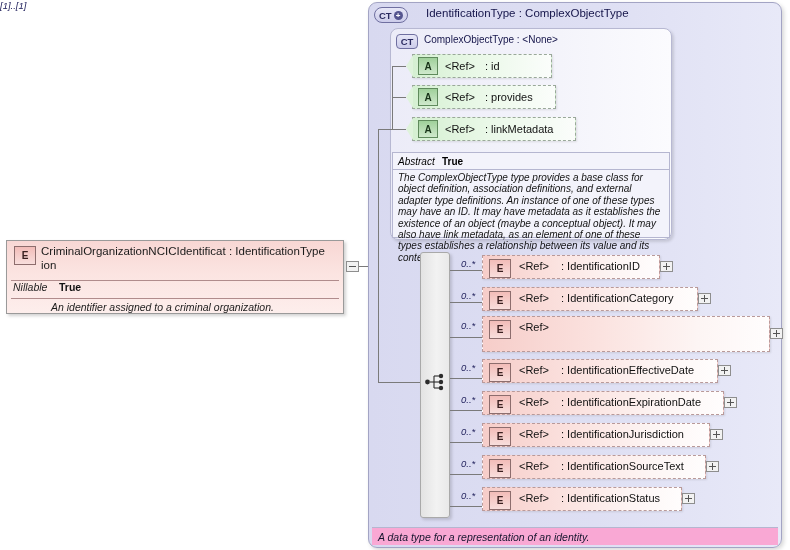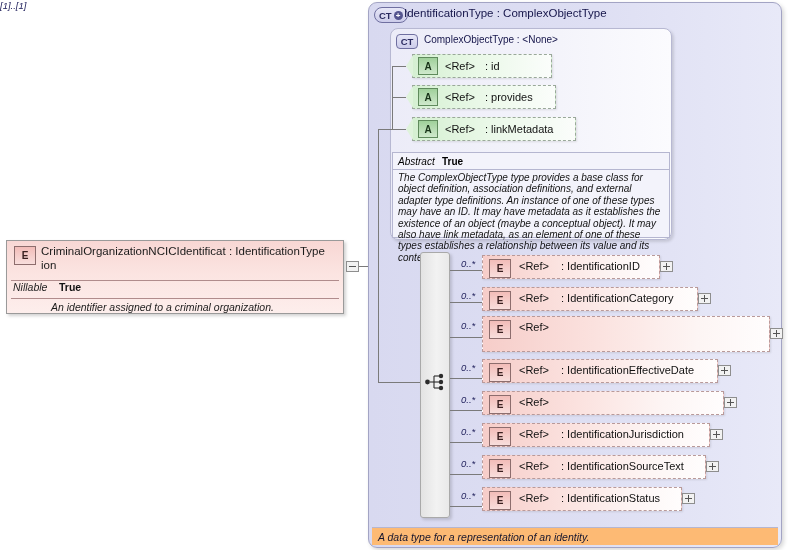--- a/index.html
+++ b/index.html
@@ -148,21 +148,21 @@
     border:1px solid #8d6d6d;
     font-size:10px;font-weight:bold;color:#3a2020;
     display:flex;align-items:center;justify-content:center;
   }
   .erow .ref{margin:4px 0 0 8px;font-size:11px;color:#111;}
   .erow .nm{margin:4px 0 0 12px;font-size:11px;color:#111;line-height:13px;}
 
   
   .caption{
     left:372px;top:527px;width:406px;height:18px;
-    background:#fdba74;border-top:1px solid #b5b6d0;
+    background:#f9a8d4;border-top:1px solid #b5b6d0;
     font-style:italic;font-size:10.5px;color:#15152e;
     display:flex;align-items:center;padding-left:6px;
   }
 </style>
 </head>
 <body>
 
 <div class="canvas">
 
   <div class="abs elembox">
@@ -182,21 +182,21 @@
 
   <div class="abs expand" style="left:346px;top:261px;"></div>
   <div class="abs line" style="left:359px;top:266px;width:11px;height:1px;"></div>
 
   <div class="abs ctpanel"></div>
 
   <div class="abs badge-ct" style="left:374px;top:7px;">
     <span>CT</span>
     <span class="plusglyph">+</span>
   </div>
-  <div class="abs" style="left:404px;top:7px;font-size:11.5px;color:#15154a;">IdentificationType : ComplexObjectType</div>
+  <div class="abs" style="left:426px;top:7px;font-size:11.5px;color:#15154a;">IdentificationType : ComplexObjectType</div>
 
   <div class="abs cotpanel"></div>
   <div class="abs badge-ct2" style="left:396px;top:34px;">CT</div>
   <div class="abs" style="left:424px;top:34px;font-size:10px;color:#15154a;">ComplexObjectType : &lt;None&gt;</div>
 
   <div class="abs line" style="left:392px;top:66px;width:1px;height:63px;"></div>
   <div class="abs line" style="left:392px;top:66px;width:14px;height:1px;"></div>
   <div class="abs line" style="left:392px;top:97px;width:14px;height:1px;"></div>
   <div class="abs line" style="left:392px;top:129px;width:14px;height:1px;"></div>
 
@@ -281,20 +281,21 @@
     <span class="ref">&lt;Ref&gt;</span>
     <span class="nm"><span>:</span>&nbsp;<span>IdentificationEffectiveDate</span></span>
   </div>
   <div class="abs expand plus" style="left:718px;top:365px;"></div>
 
   <div class="abs line" style="left:450px;top:410px;width:32px;height:1px;"></div>
   <div class="card" style="left:461px;top:394px;">0..*</div>
   <div class="abs erow" style="left:482px;top:391px;width:242px;height:24px;">
     <span class="badge-e2">E</span>
     <span class="ref">&lt;Ref&gt;</span>
+    <span class="nm"><span>:</span>&nbsp;<span>IdentificationExpirationDate</span></span>
   </div>
   <div class="abs expand plus" style="left:724px;top:397px;"></div>
 
   <div class="abs line" style="left:450px;top:442px;width:32px;height:1px;"></div>
   <div class="card" style="left:461px;top:426px;">0..*</div>
   <div class="abs erow" style="left:482px;top:423px;width:228px;height:24px;">
     <span class="badge-e2">E</span>
     <span class="ref">&lt;Ref&gt;</span>
     <span class="nm"><span>:</span>&nbsp;<span>IdentificationJurisdiction</span></span>
   </div>

